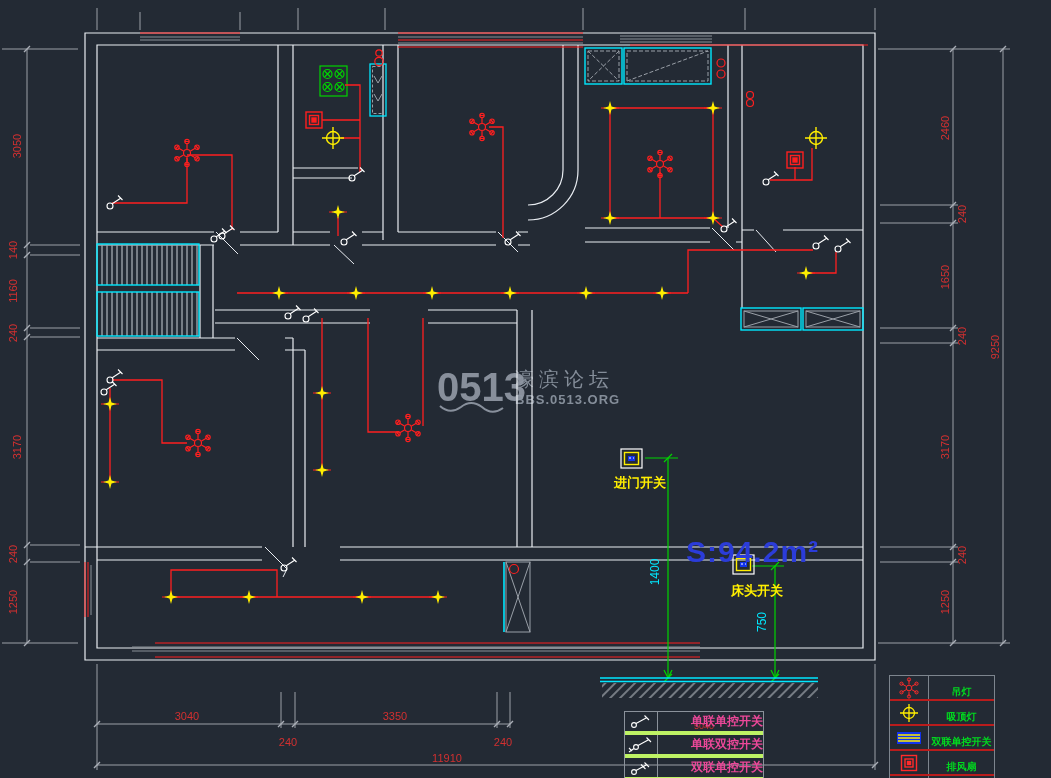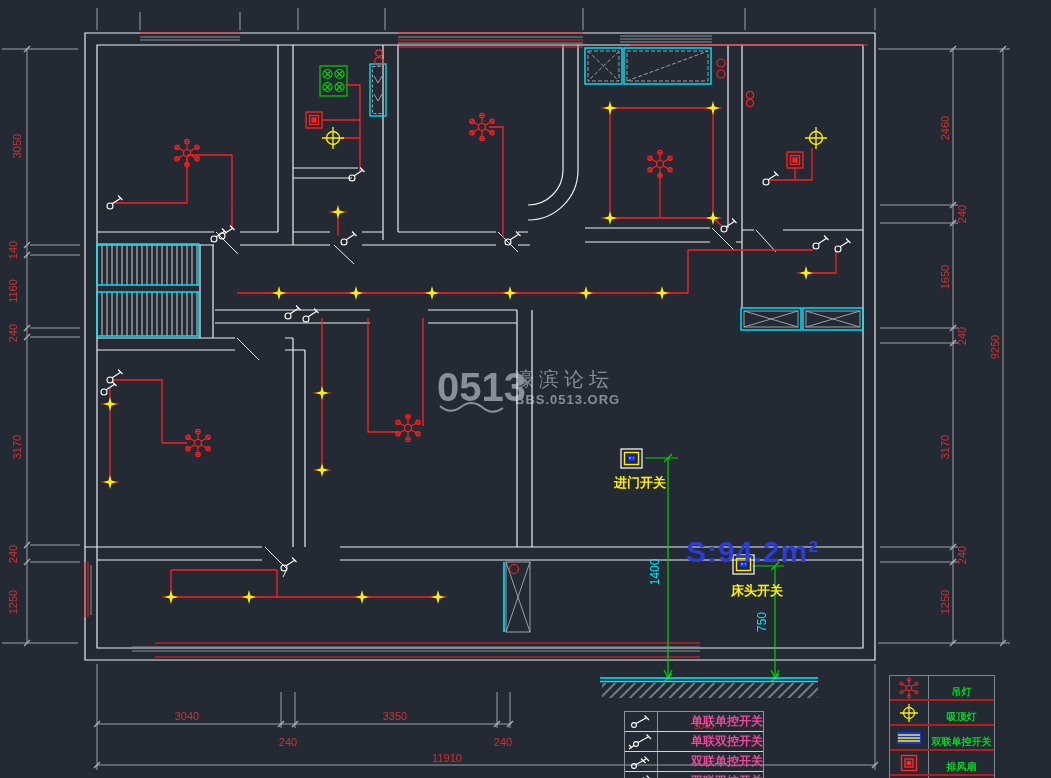--- a/index.html
+++ b/index.html
@@ -17,21 +17,21 @@
   .stray{font-size:9px;fill:#d23030;}
   
   .legend{position:absolute;left:889px;top:675px;width:104px;border:1px solid #7d858e;}
   .lrow{display:flex;height:23px;border-top:2px solid #b91c1c;align-items:center;}
   .lrow:first-child{border-top:none;}
   .licon{width:38px;height:100%;border-right:1px solid #7d858e;display:flex;
          align-items:center;justify-content:center;flex:none;}
   .llabel{flex:1;text-align:center;color:#00d91f;font-size:10px;font-weight:bold;
           white-space:nowrap;letter-spacing:0px;margin-top:8px;}
   .swlegend{position:absolute;left:624px;top:711px;width:138px;border:1px solid #8b929b;}
-  .swrow{display:flex;height:19px;border-top:1px solid #bef264;align-items:center;}
+  .swrow{display:flex;height:19px;border-top:4px solid #bef264;align-items:center;}
   .swrow:first-child{border-top:none;}
   .swicon{width:32px;height:100%;border-right:1px solid #8b929b;display:flex;
           align-items:center;justify-content:center;flex:none;}
   .swlabel{flex:1;text-align:right;color:#ec4899;font-size:12px;font-weight:bold;
            white-space:nowrap;}
 </style>
 </head>
 <body>
 
 <div id="stage">

